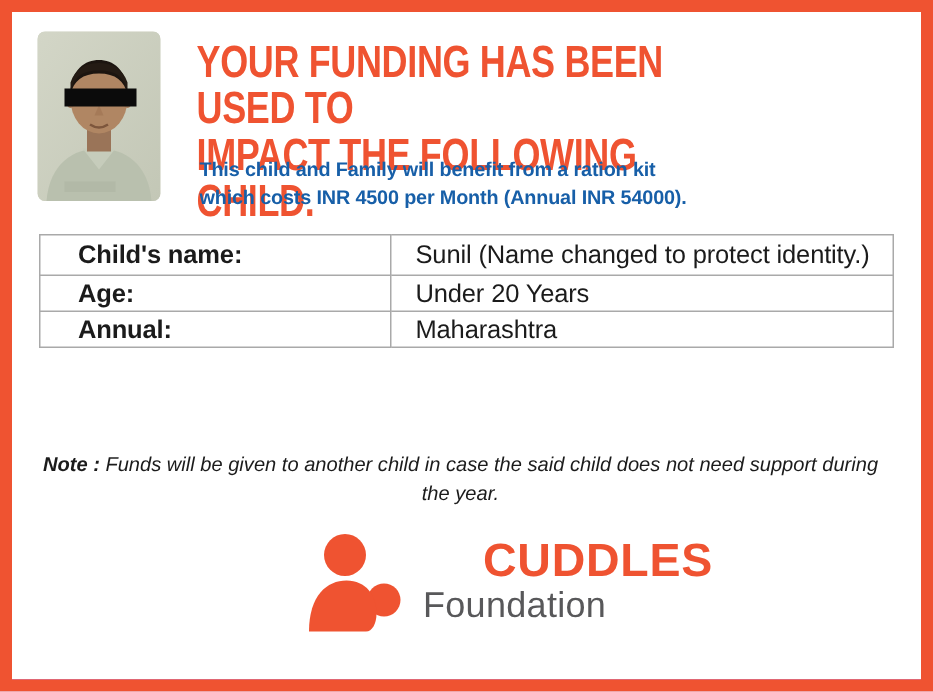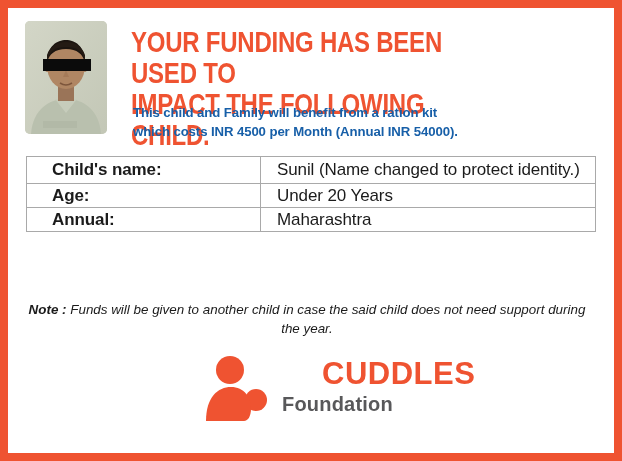--- a/index.html
+++ b/index.html
@@ -145,22 +145,22 @@
   .logo-title {
     color: #ef5331;
     font-size: 31px;
     font-weight: bold;
     letter-spacing: 0.5px;
     line-height: 34px;
     margin-left: 40px;
   }
   .logo-sub {
     color: #58585a;
-    font-size: 20px;
-    font-weight: bold;
+    font-size: 24px;
+    font-weight: normal;
     letter-spacing: 0.2px;
     line-height: 24px;
     margin-top: 1px;
   }
 </style>
 </head>
 <body>
 
 <div id="card">
   <div id="inner">

